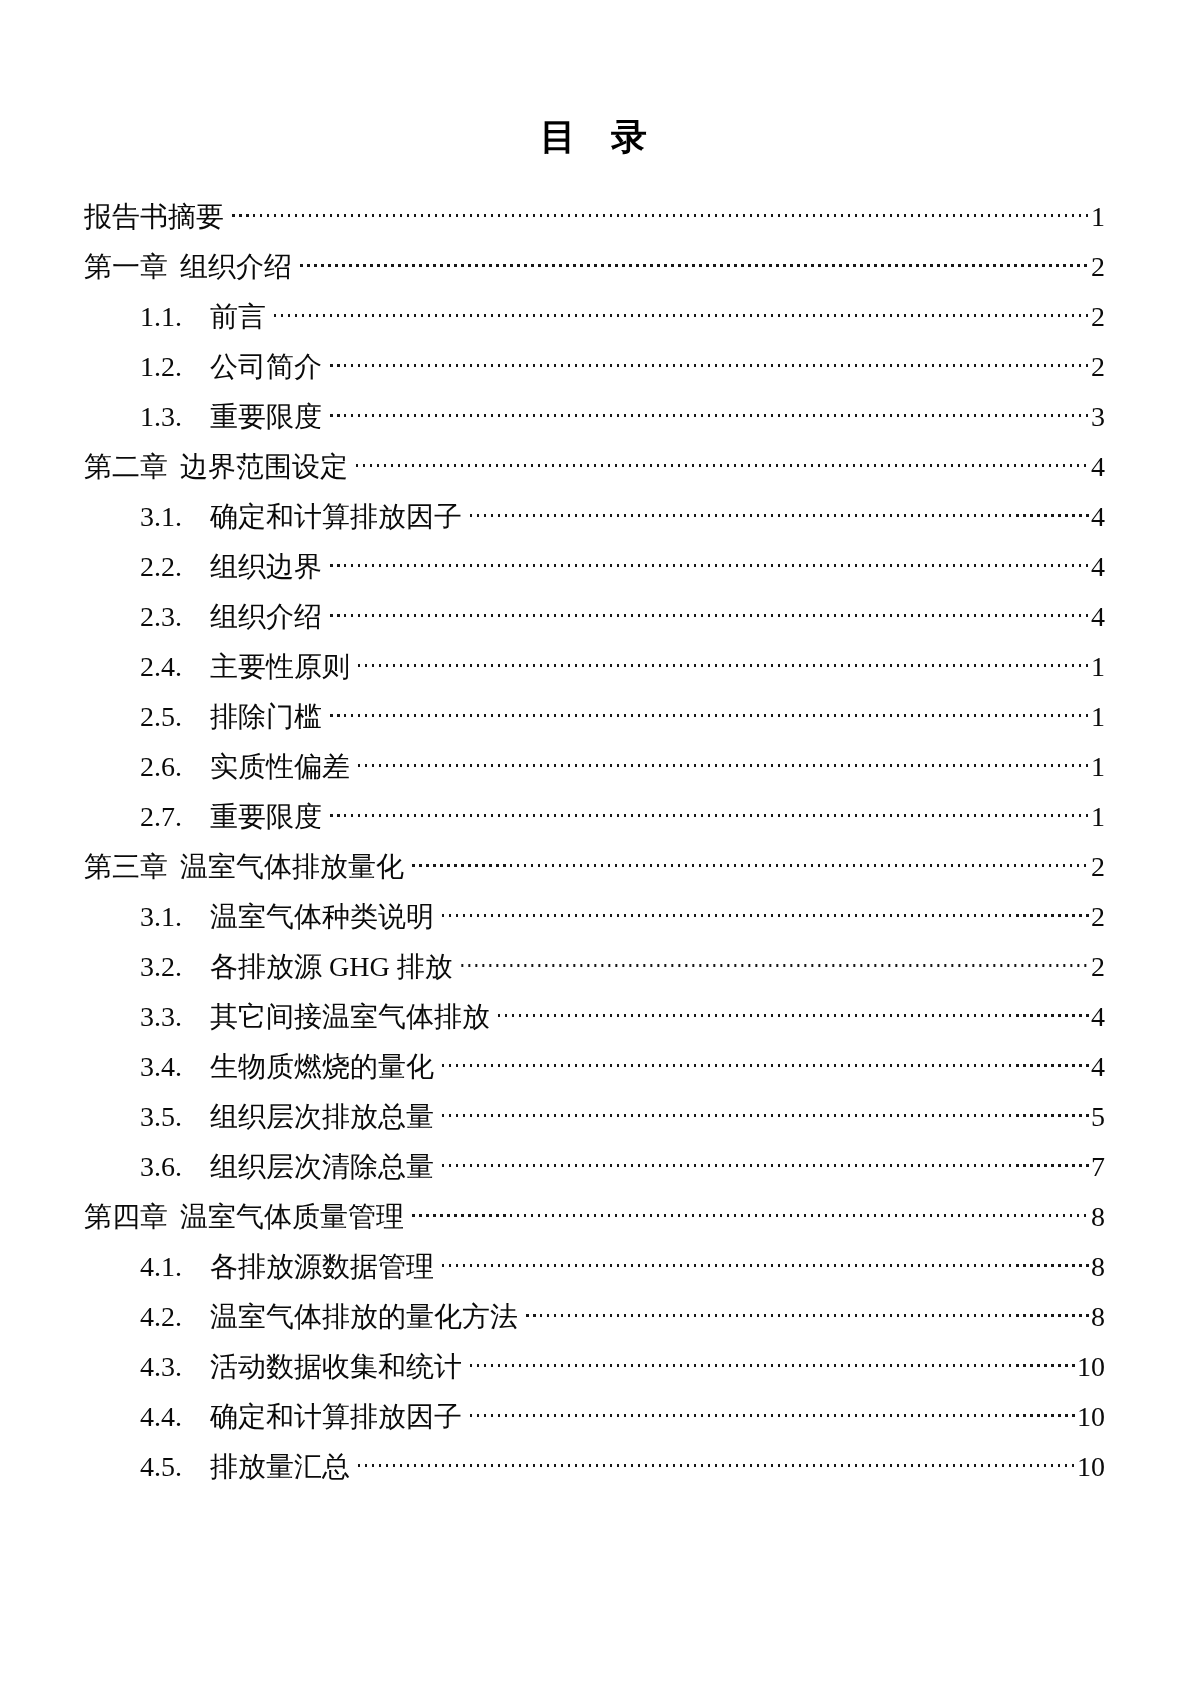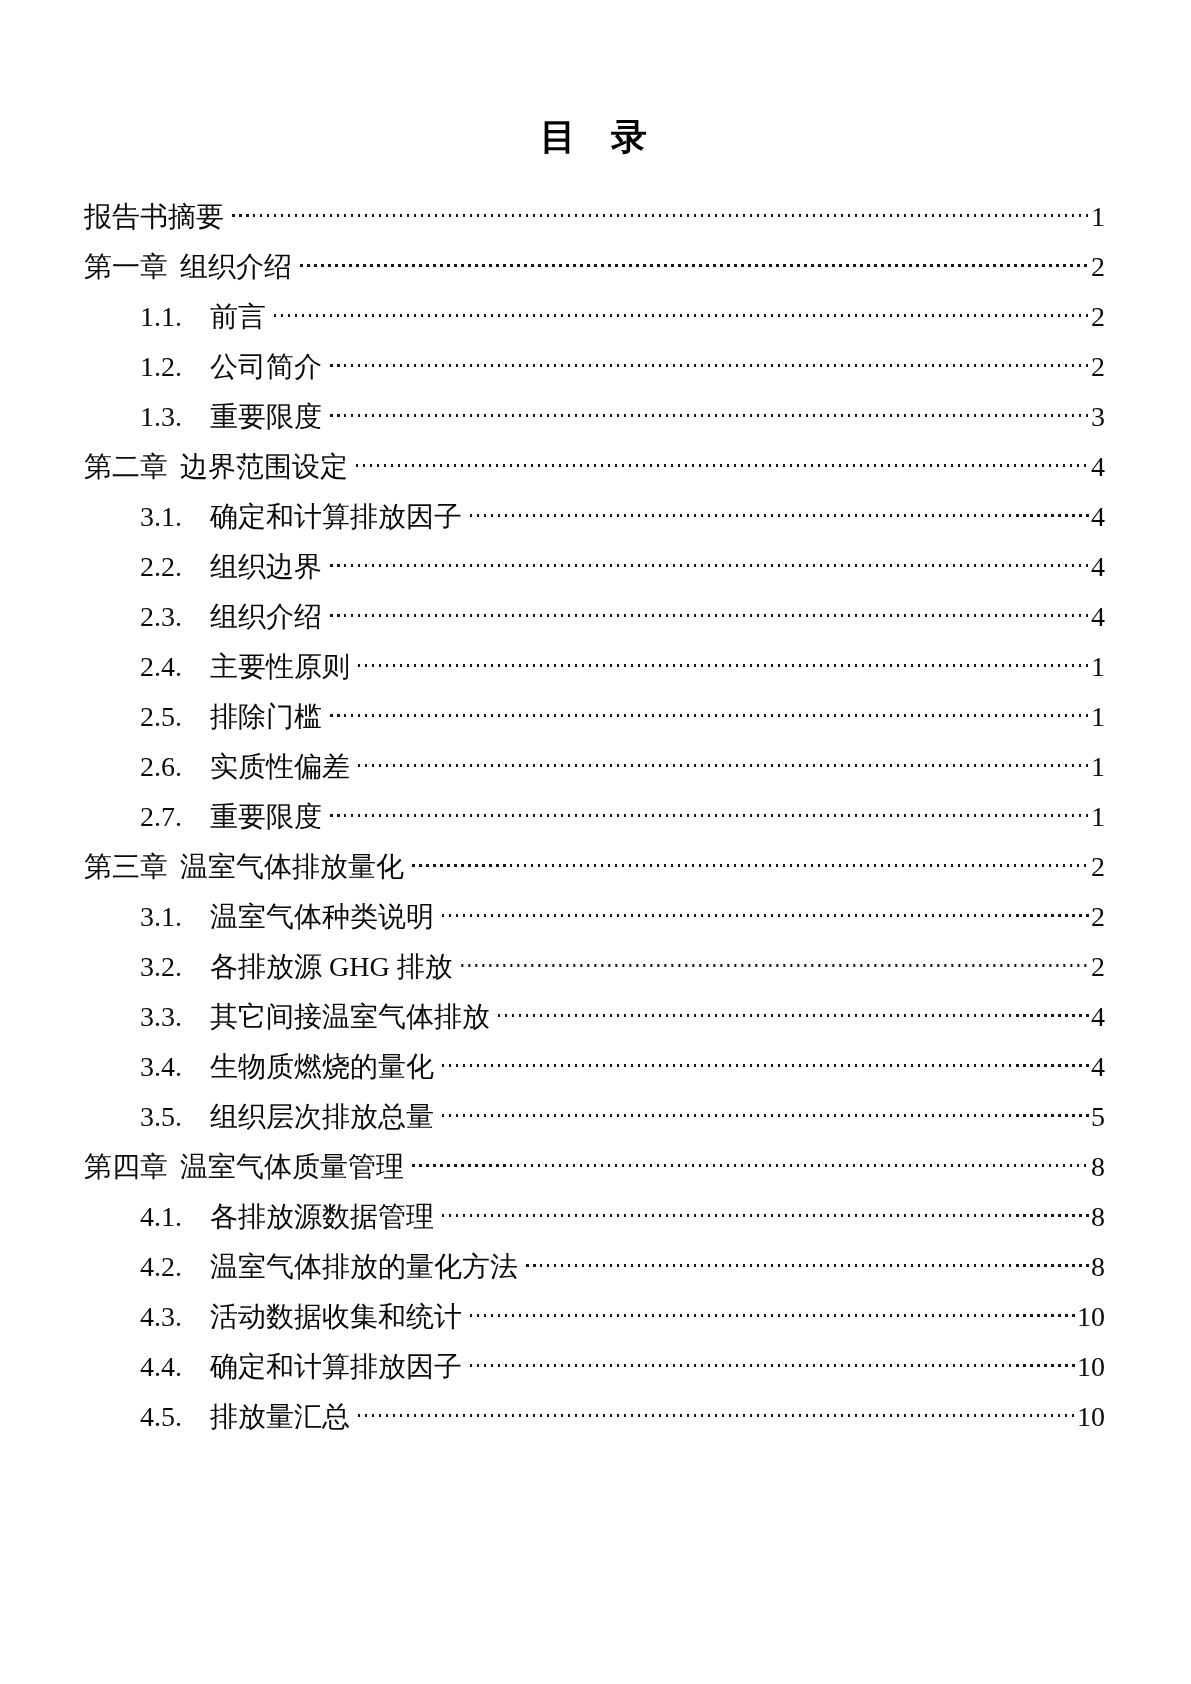--- a/index.html
+++ b/index.html
@@ -195,20 +195,26 @@
     <span class="entry-label">生物质燃烧的量化</span>
     <span class="leader"></span>
     <span class="entry-page">4</span>
   </div>
       <div class="toc-row level-2">
     <span class="entry-number">3.5.</span>
     <span class="entry-label">组织层次排放总量</span>
     <span class="leader"></span>
     <span class="entry-page">5</span>
   </div>
+      <div class="toc-row level-2">
+    <span class="entry-number">3.6.</span>
+    <span class="entry-label">组织层次清除总量</span>
+    <span class="leader"></span>
+    <span class="entry-page">7</span>
+  </div>
       <div class="toc-row level-1">
     <span class="entry-number">第四章</span>
     <span class="entry-label">温室气体质量管理</span>
     <span class="leader"></span>
     <span class="entry-page">8</span>
   </div>
       <div class="toc-row level-2">
     <span class="entry-number">4.1.</span>
     <span class="entry-label">各排放源数据管理</span>
     <span class="leader"></span>

